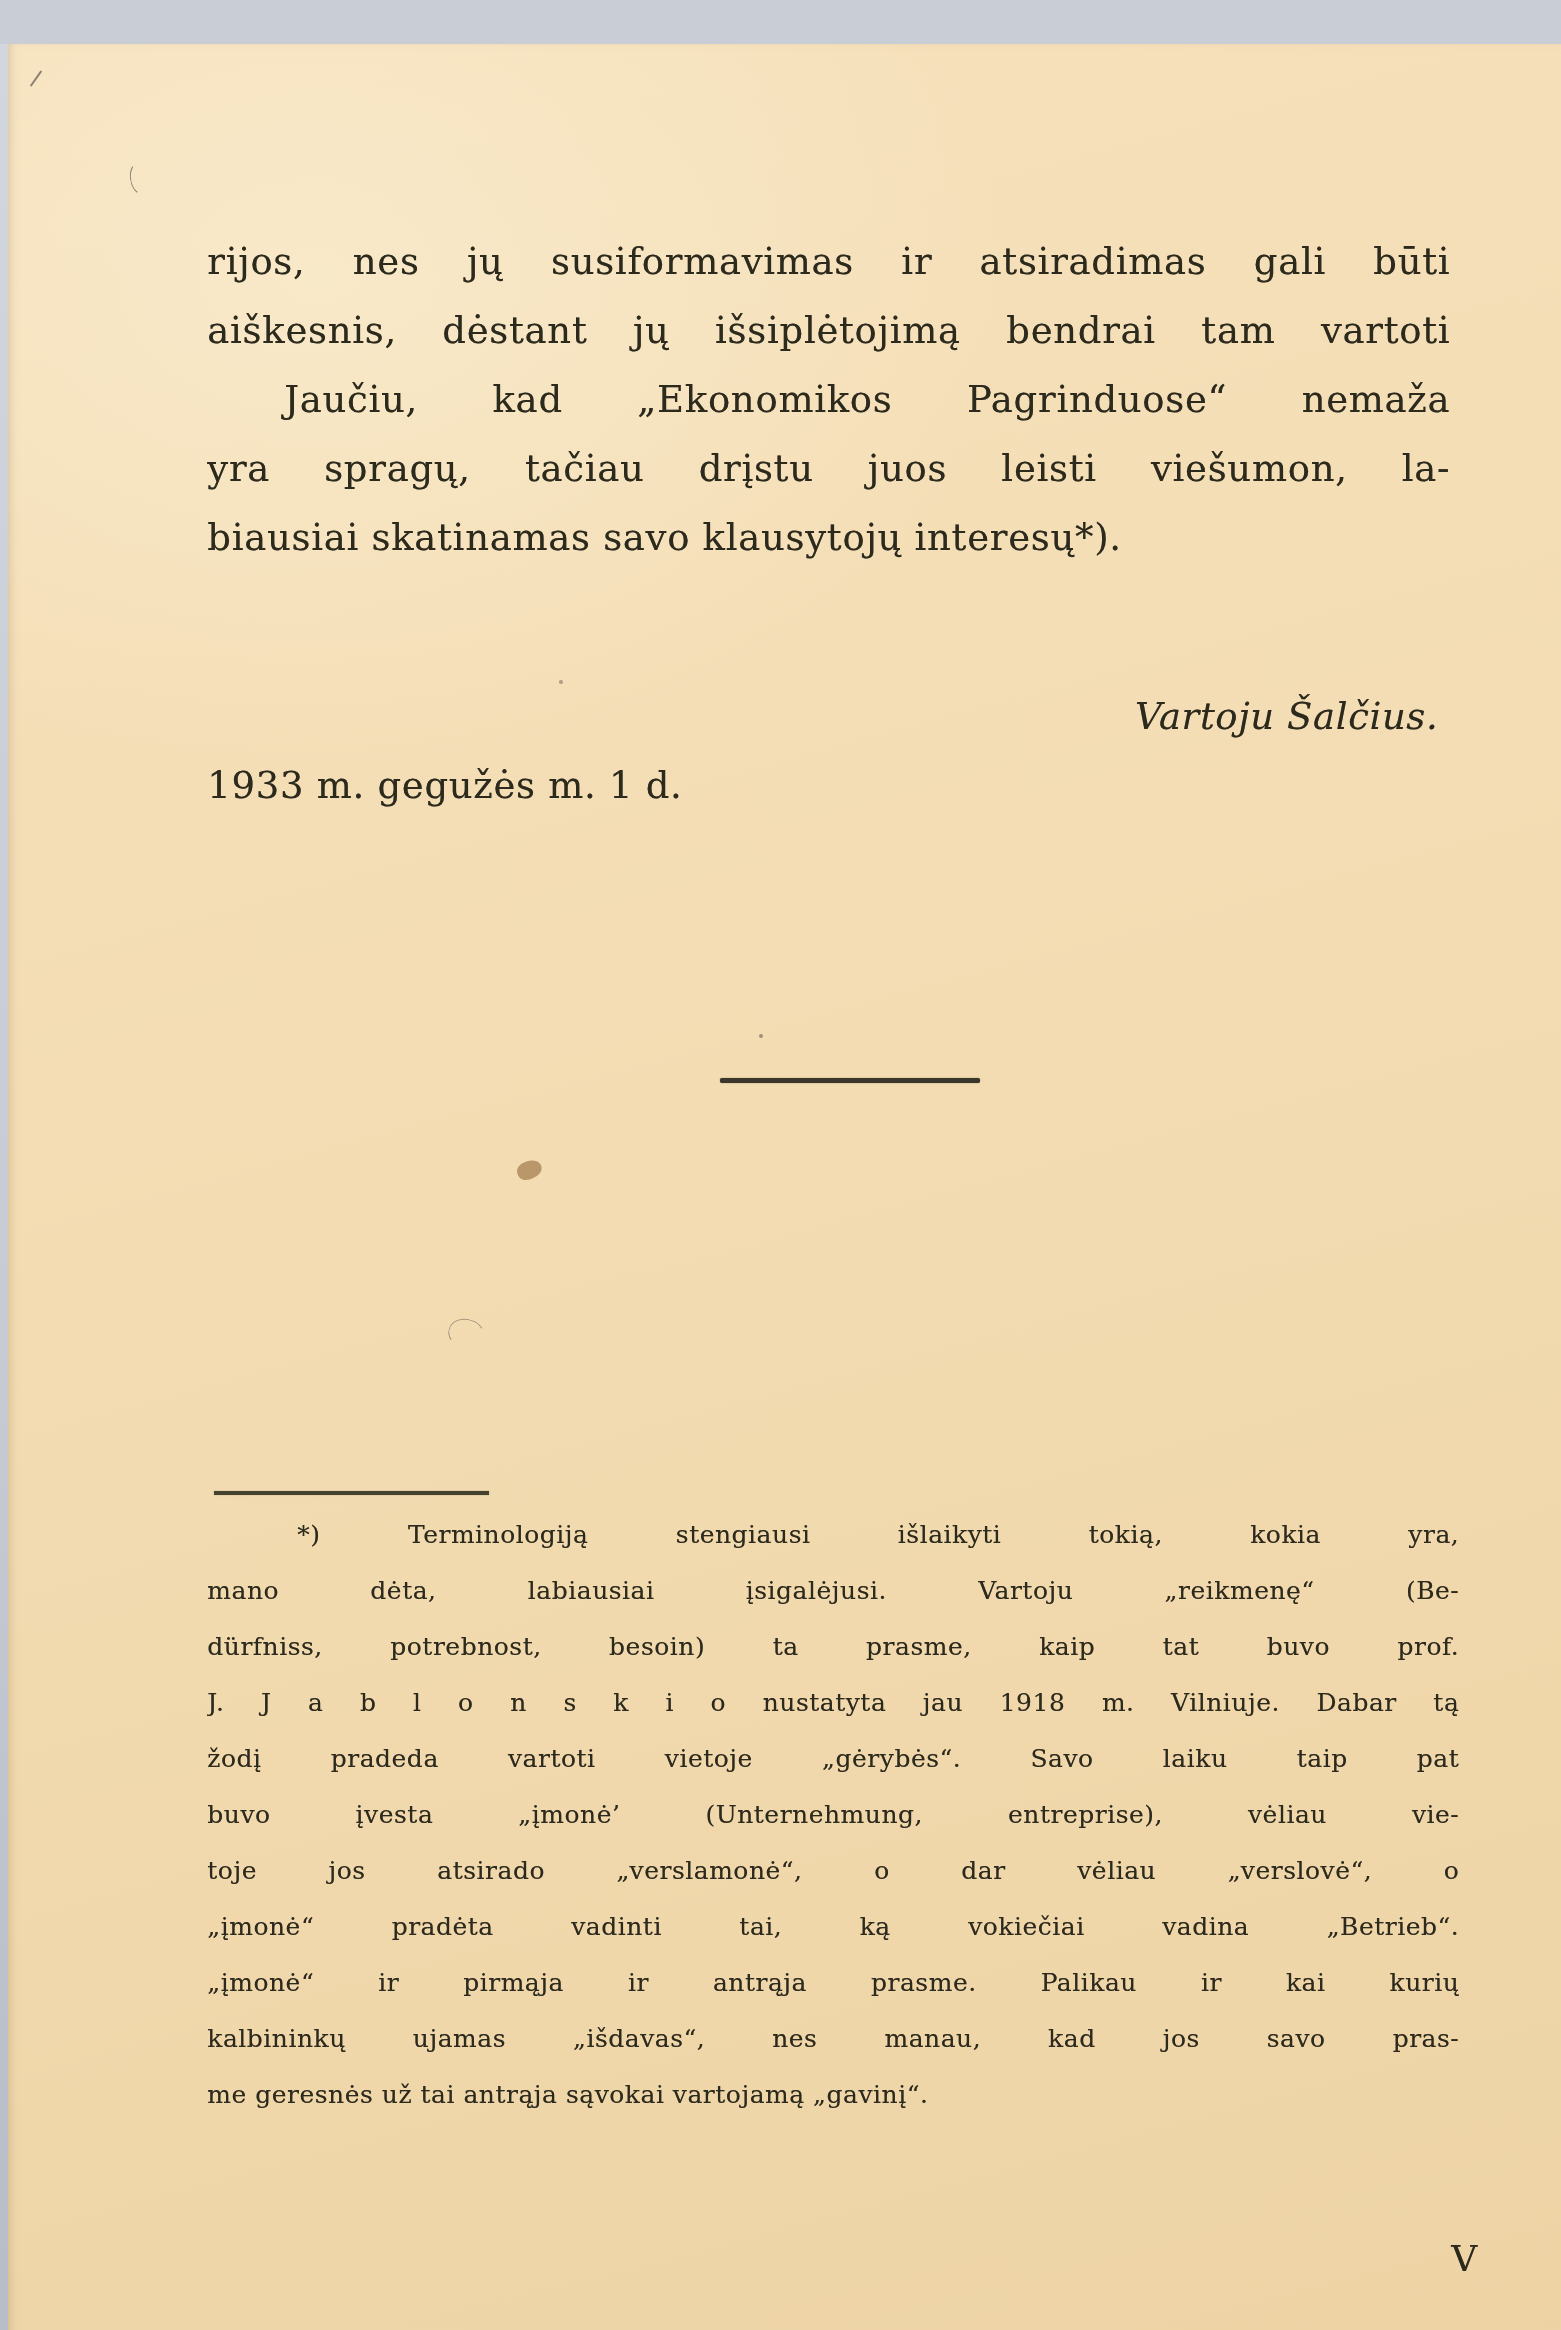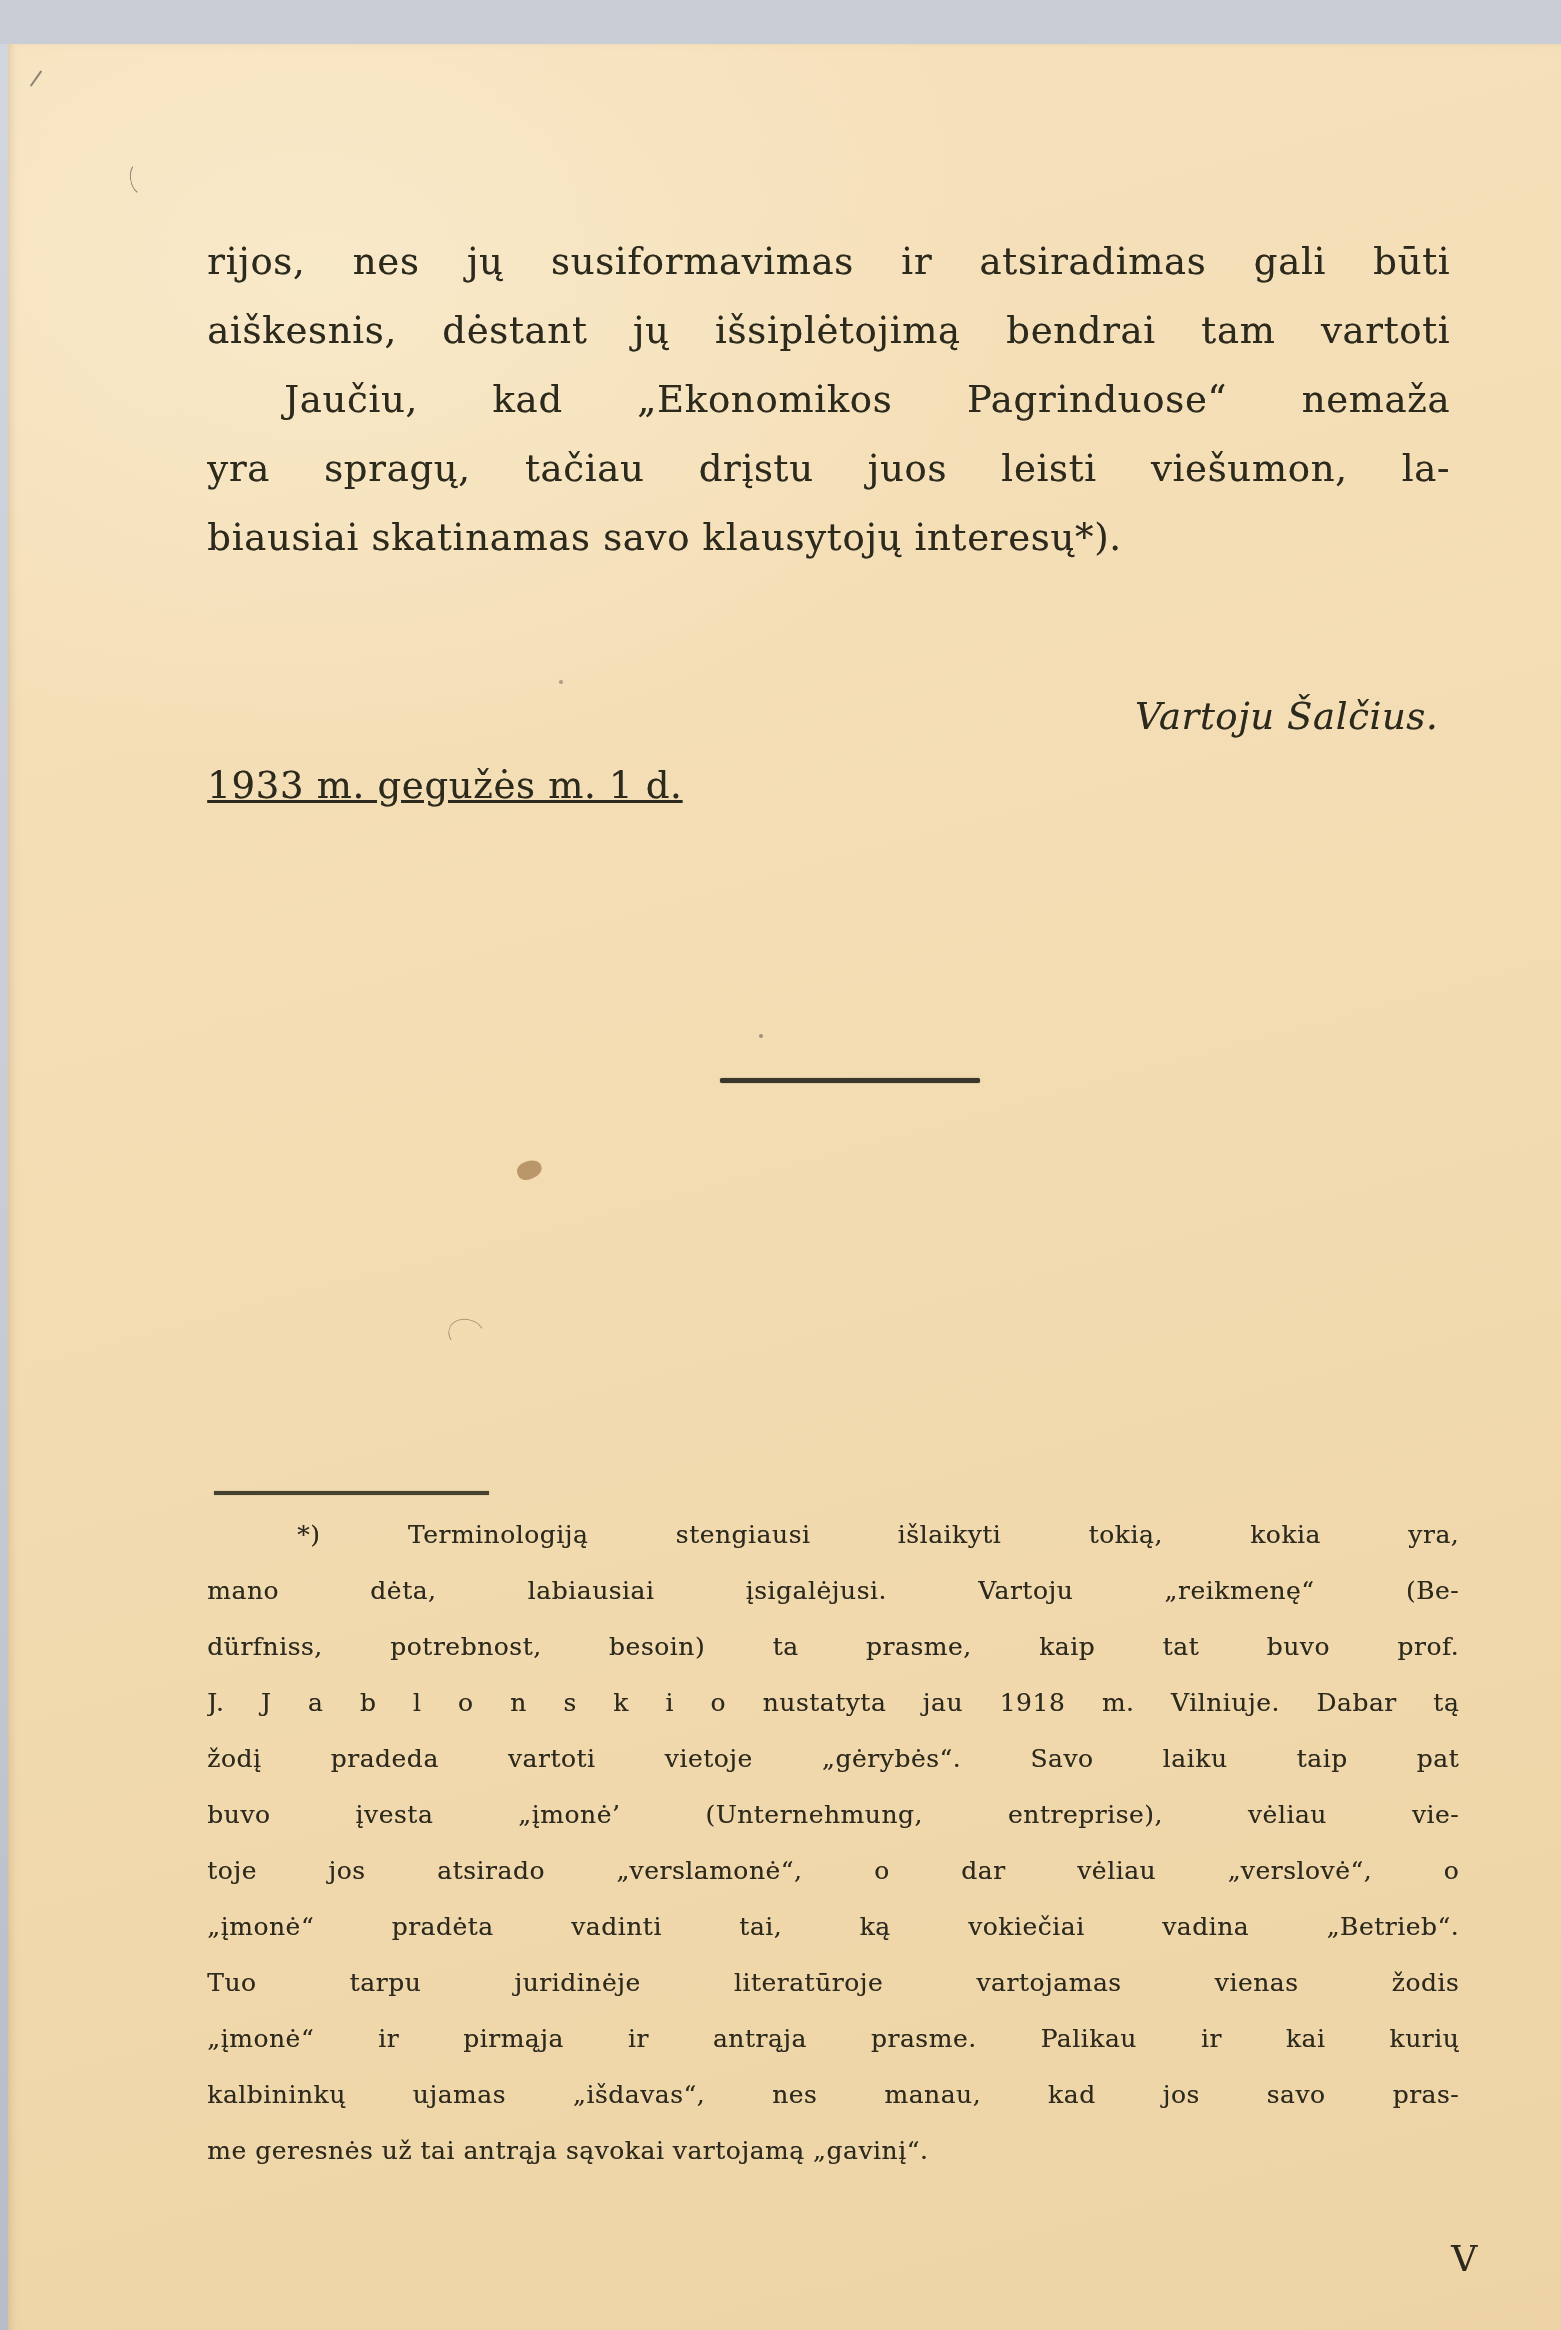--- a/index.html
+++ b/index.html
@@ -36,21 +36,20 @@
   .signature {
     position:absolute; left:199px; top:638px; width:1243px;
     text-align:right; padding-right:12px;
     font-style:italic; font-size:37px; line-height:69px; letter-spacing:0.6px;
     text-shadow:0 0 0.6px rgba(44,41,29,0.5);
   }
   .dateline {
     position:absolute; left:199px; top:707px;
     font-size:37px; line-height:69px; letter-spacing:0.7px;
     text-shadow:0 0 0.6px rgba(44,41,29,0.5);
-    text-decoration:underline;
   }
 
   .divider {
     position:absolute; left:712px; top:1034px; width:260px; height:5.3px;
     background:#3a372a; border-radius:1.8px;
     box-shadow:0 0 1.2px rgba(58,55,42,0.6);
   }
   .fnsep {
     position:absolute; left:206px; top:1447px; width:275px; height:3.6px;
     background:#45422f;
@@ -121,21 +120,20 @@
 
     <div class="footnote">
       <div class="fln just indent-fn">*) Terminologiją stengiausi išlaikyti tokią, kokia yra,</div>
       <div class="fln just">mano dėta, labiausiai įsigalėjusi. Vartoju „reikmenę“ (Be-</div>
       <div class="fln just">dürfniss, potrebnost, besoin) ta prasme, kaip tat buvo prof.</div>
       <div class="fln just">J. J a b l o n s k i o nustatyta jau 1918 m. Vilniuje. Dabar tą</div>
       <div class="fln just">žodį pradeda vartoti vietoje „gėrybės“. Savo laiku taip pat</div>
       <div class="fln just">buvo įvesta „įmonė’ (Unternehmung, entreprise), vėliau vie-</div>
       <div class="fln just">toje jos atsirado „verslamonė“, o dar vėliau „verslovė“, o</div>
       <div class="fln just">„įmonė“ pradėta vadinti tai, ką vokiečiai vadina „Betrieb“.</div>
-      <div class="fln just">Tuo tarpu juridinėje literatūroje vartojamas vienas žodis</div>
       <div class="fln just">„įmonė“ ir pirmąja ir antrąja prasme. Palikau ir kai kurių</div>
       <div class="fln just">kalbininkų ujamas „išdavas“, nes manau, kad jos savo pras-</div>
       <div class="fln">me geresnės už tai antrąja sąvokai vartojamą „gavinį“.</div>
     </div>
 
     <div class="pagenum">V</div>
 
     <div class="mark slash-mark"></div>
     <div class="mark paren-mark"></div>
     <div class="mark blob-mark"></div>

